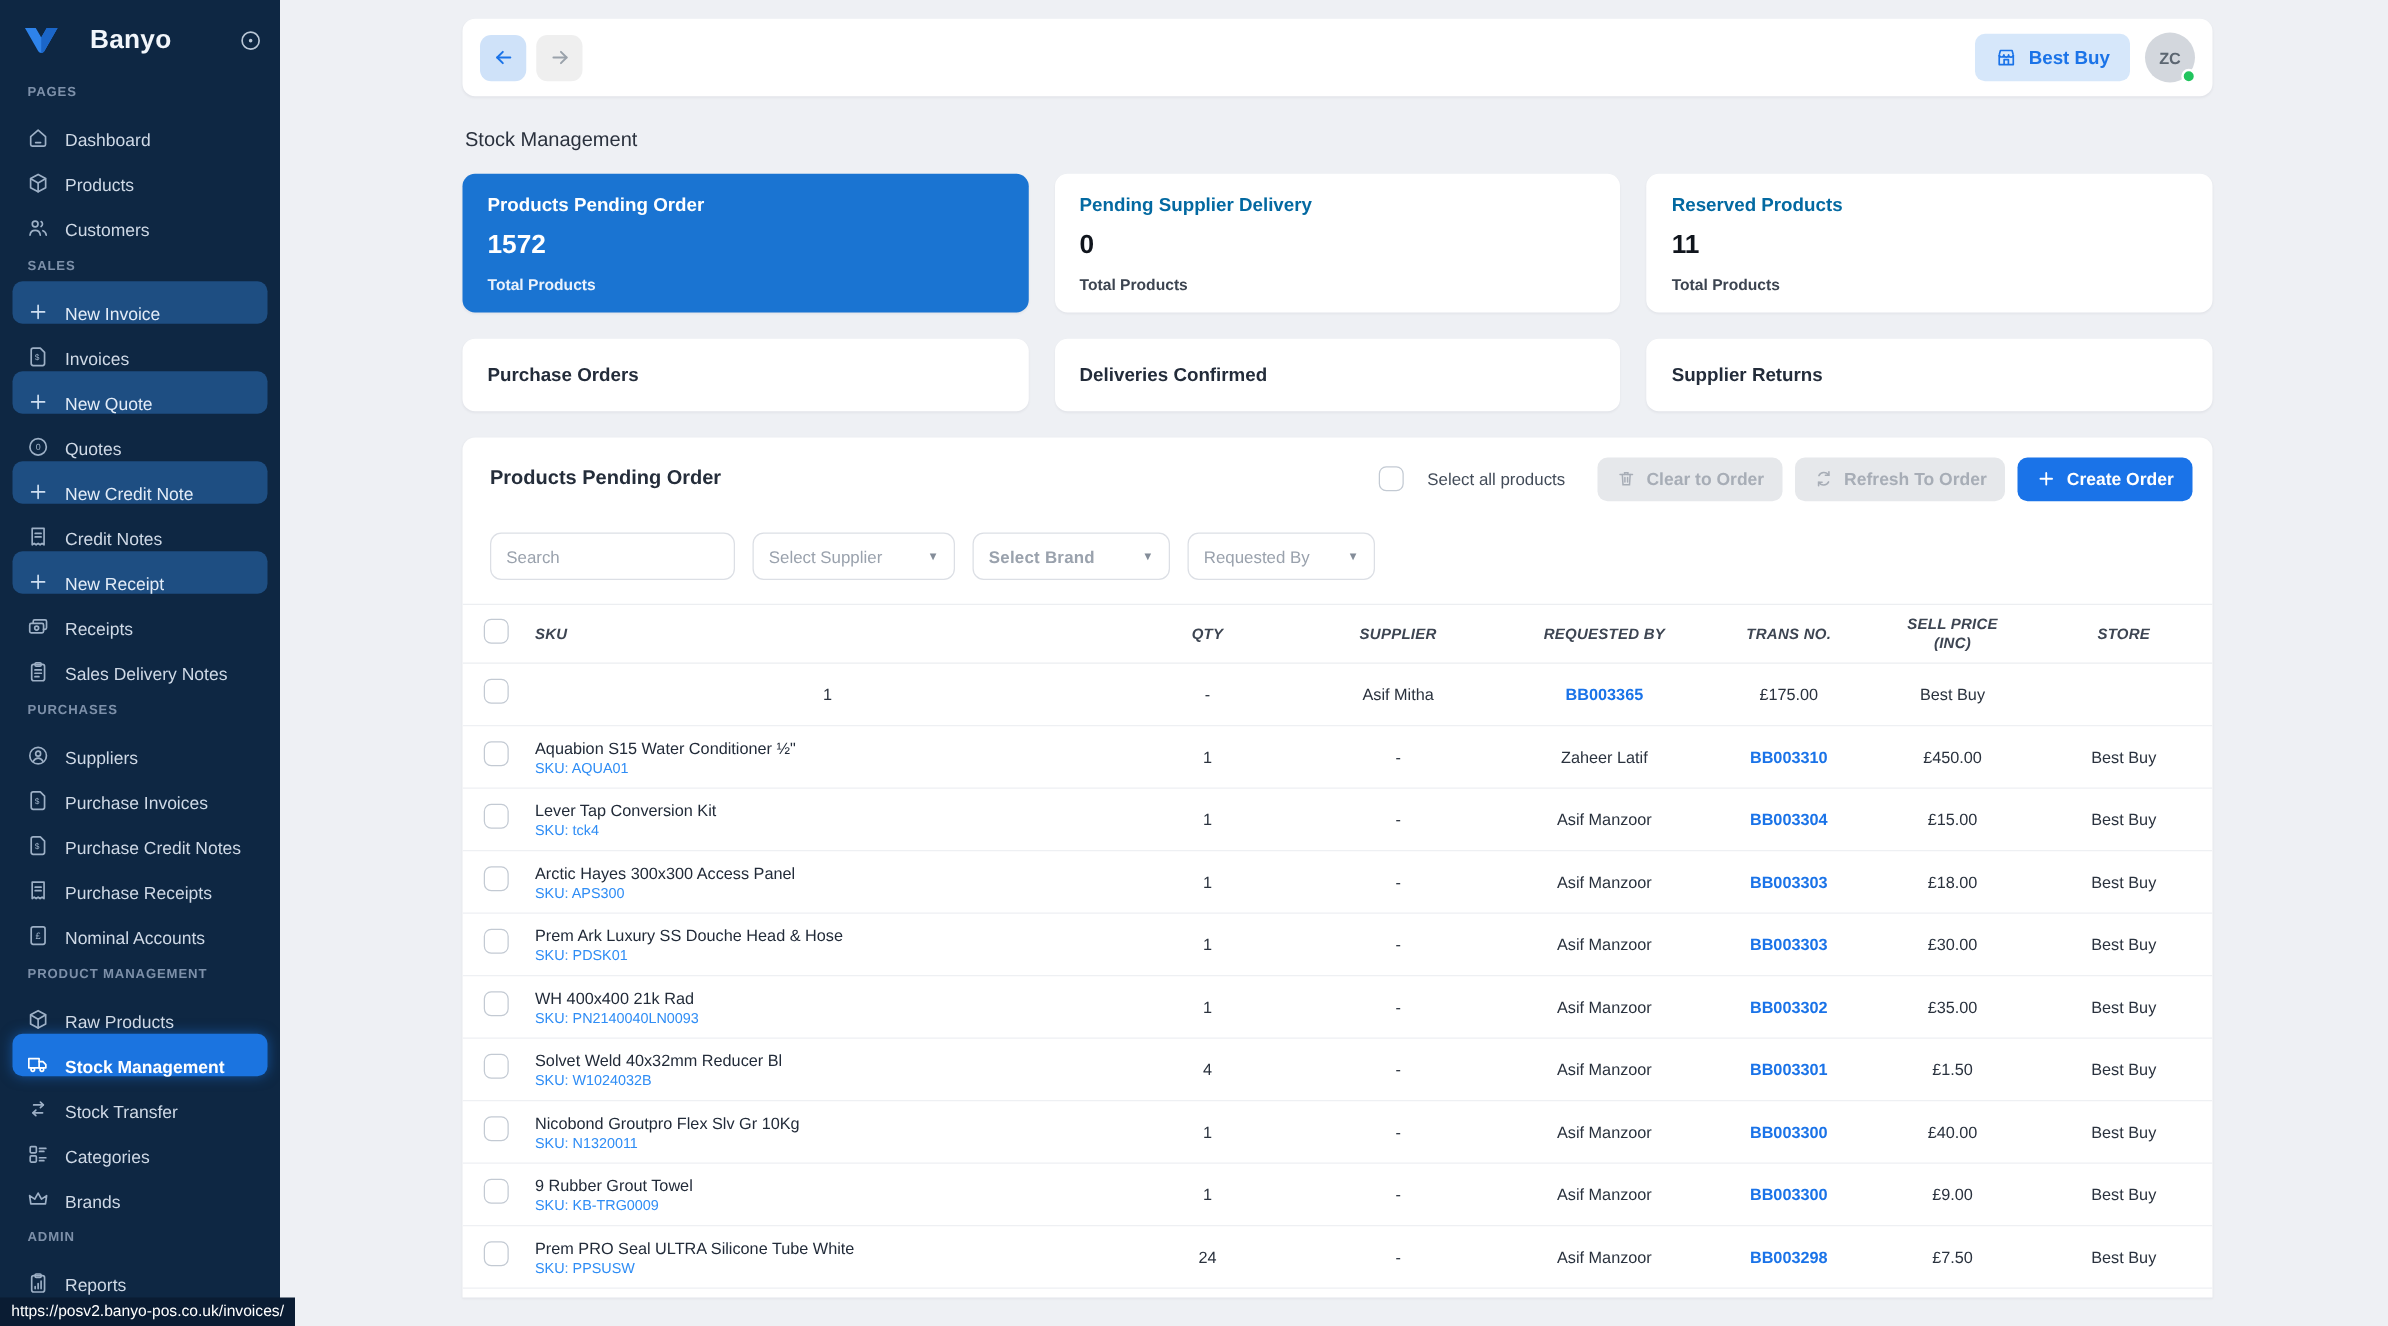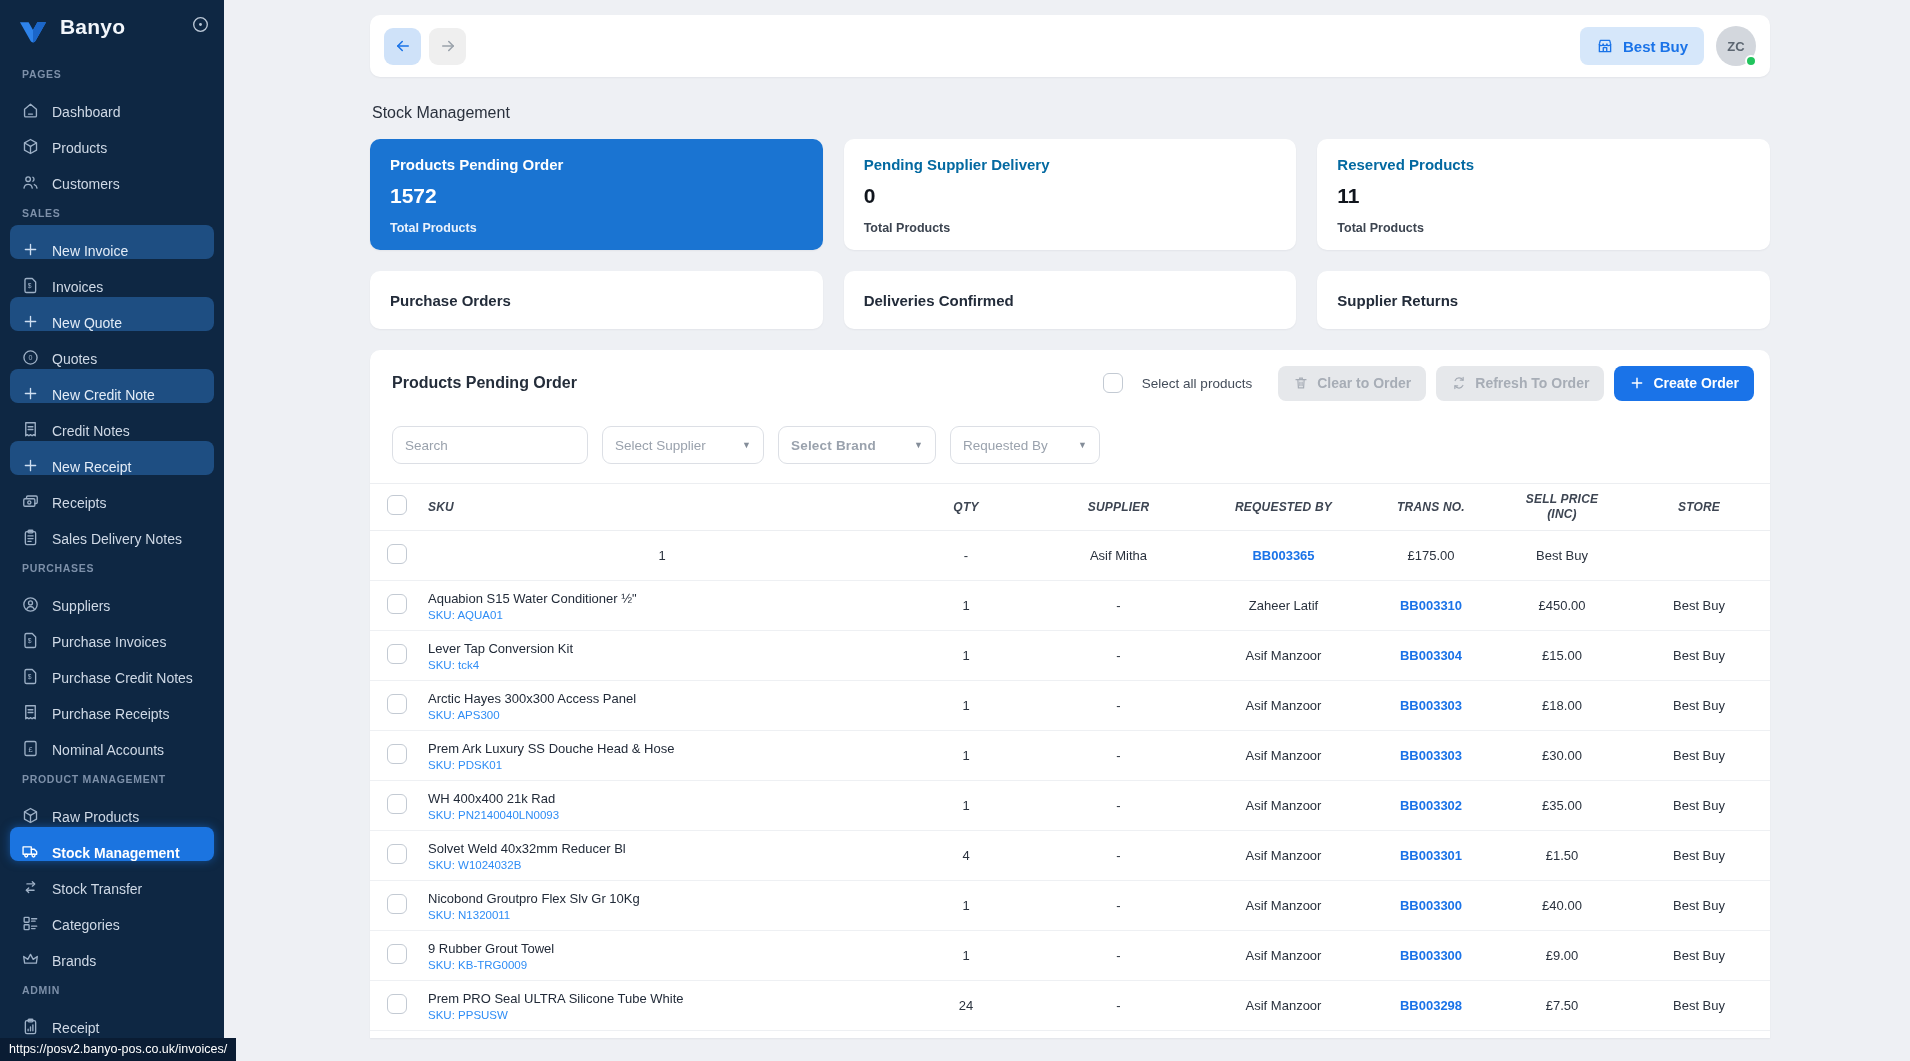--- a/index.html
+++ b/index.html
@@ -11,21 +11,21 @@
     position:relative;
   }
   svg { display:block; }
 
   
   .sidebar{
     position:absolute; left:0; top:0; width:224px; height:1061px;
     background:var(--sidebar_bg,#0e2743);
     color:#cfd9e6; display:flex; flex-direction:column; z-index:5;
   }
-  .logo-row{ display:flex; align-items:flex-start; gap:10px; padding:15px 14px 4px 16px; }
+  .logo-row{ display:flex; align-items:center; gap:22px; padding:15px 14px 4px 16px; }
   .logo-mark svg{ width:34px; height:34px; }
   .brand{ font-size:21px; font-weight:700; color:#f2f6fb; letter-spacing:.2px; }
   .side-toggle{ margin-left:auto; color:#bac7d6; cursor:pointer; }
   .side-toggle svg{ width:19px; height:19px; }
   .nav{ flex:1; padding:0 10px; overflow:hidden; }
   .sec-label{
     font-size:10.5px; letter-spacing:.7px; color:#7d90a9; font-weight:600;
     margin:15px 12px 6px; text-transform:uppercase;
   }
   .nav-item{
@@ -355,21 +355,21 @@
       </div>
       <div class="sec-label">ADMIN</div>
       <div class="nav-item">
         <span class="ni-icon">
           <svg viewBox="0 0 24 24" fill="none" stroke="currentColor" stroke-width="1.7" stroke-linecap="round" stroke-linejoin="round">
             <rect x="5.5" y="4.5" width="13" height="16.5" rx="2"></rect>
             <rect x="9" y="2.8" width="6" height="3.4" rx="1"></rect>
             <path d="M9 15.5v2M12 12.5v5M15 10v7.5"></path>
           </svg>
         </span>
-        <span>Receipt</span>
+        <span>Reports</span>
       </div>
     </nav>
 </aside>
 
 <div class="statusbar">https://posv2.banyo-pos.co.uk/invoices/</div>
 
 <main class="main">
 
   <div class="topbar">
     <button class="nav-btn back">

